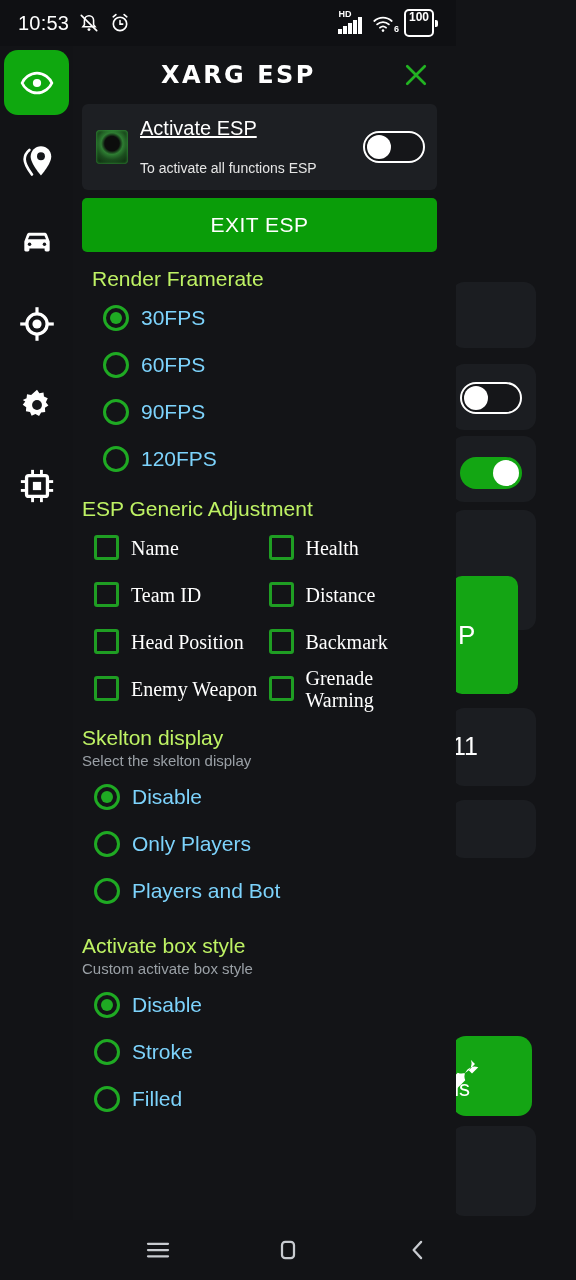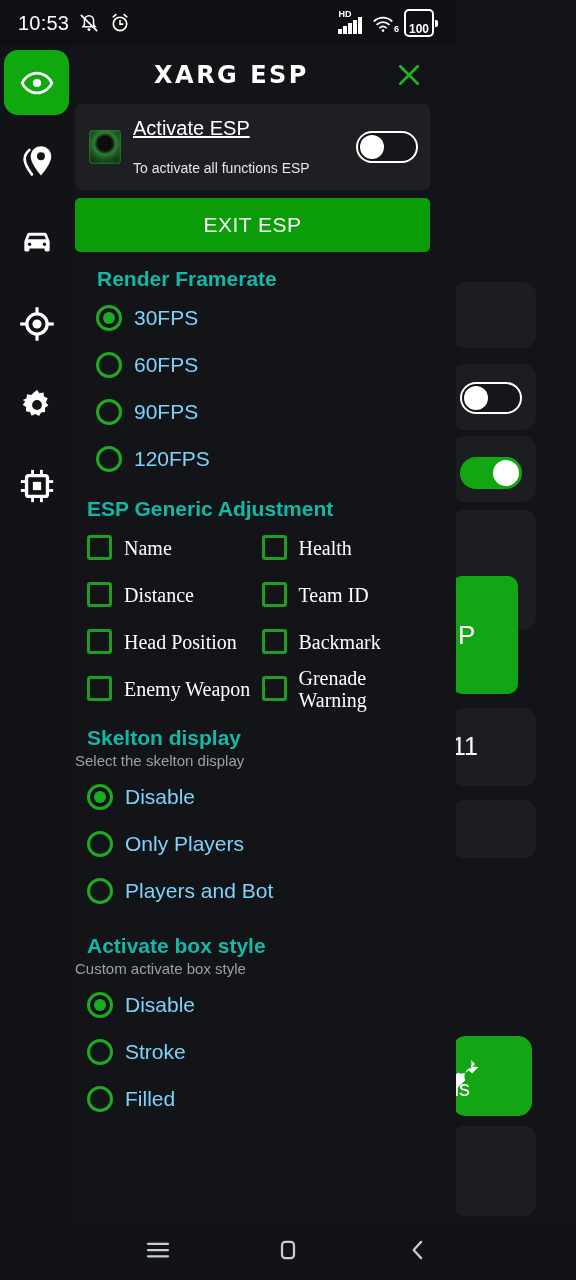--- a/index.html
+++ b/index.html
@@ -30,21 +30,21 @@
   .sb-left { display: flex; align-items: center; gap: 9px; }
   .sb-clock { font-size: 20px; font-weight: 500; letter-spacing: .2px; }
   .sb-right { display: flex; align-items: center; gap: 8px; }
   .sb-ic { display: block; }
   .battery {
     display: flex; align-items: center; gap: 1px;
   }
   .batt-body {
     border: 2px solid #fff; border-radius: 5px;
     padding: 12px 3px; height: 19px;
-    display: flex; align-items: flex-start; justify-content: center;
+    display: flex; align-items: flex-end; justify-content: center;
   }
   .batt-body span { font-size: 12px; font-weight: 700; color: #fff; line-height: 1; }
   .batt-cap { width: 3px; height: 7px; background: #fff; border-radius: 0 2px 2px 0; }
 
   
   #bg-layer { position: absolute; inset: 46px 0 60px 0; z-index: 1; }
   .bg-card {
     position: absolute;
     background: #1b1d21;
     border-radius: 12px;
@@ -116,21 +116,21 @@
     display: flex; align-items: center; justify-content: center;
   }
   .rail-ic {
     width: 73px; height: 65px;
     display: flex; align-items: center; justify-content: center;
     margin-top: 0;
   }
 
   
   #content {
-    position: absolute; top: 0; left: 61px;
+    position: absolute; top: 0; left: 68px;
     width: 383px; height: 100%;
     padding: 0;
   }
   #titlebar {
     height: 58px;
     display: flex; align-items: center; justify-content: space-between;
     padding: 0 18px 0 10px;
   }
   .app-title {
     flex: 1;
@@ -193,24 +193,24 @@
     border-radius: 5px;
     display: flex; align-items: center; justify-content: center;
     color: #ffffff;
     font-size: 21px;
     font-weight: 500;
     letter-spacing: .5px;
     cursor: pointer;
   }
 
   .section-title {
-    color: #14b8a6;
+    color: #bef264;
     font-size: 21px;
-    font-weight: 700;
-    margin: 15px 0 3px 12px;
+    font-weight: 400;
+    margin: 15px 0 3px 0;
   }
   .section-title.indent { padding-left: 10px; }
   .section-sub {
     color: #9aa0a6;
     font-size: 15px;
     margin: -1px 0 4px 0;
   }
 
   
   .radio-row {
@@ -434,25 +434,25 @@
           <div class="cb-row">
             <div class="cb"></div>
             <div class="cb-label">Name</div>
           </div>
           <div class="cb-row">
             <div class="cb"></div>
             <div class="cb-label">Health</div>
           </div>
           <div class="cb-row">
             <div class="cb"></div>
+            <div class="cb-label">Team ID</div>
+          </div>
+          <div class="cb-row">
+            <div class="cb"></div>
             <div class="cb-label">Distance</div>
-          </div>
-          <div class="cb-row">
-            <div class="cb"></div>
-            <div class="cb-label">Team ID</div>
           </div>
           <div class="cb-row">
             <div class="cb"></div>
             <div class="cb-label">Head Position</div>
           </div>
           <div class="cb-row">
             <div class="cb"></div>
             <div class="cb-label">Backmark</div>
           </div>
           <div class="cb-row">

